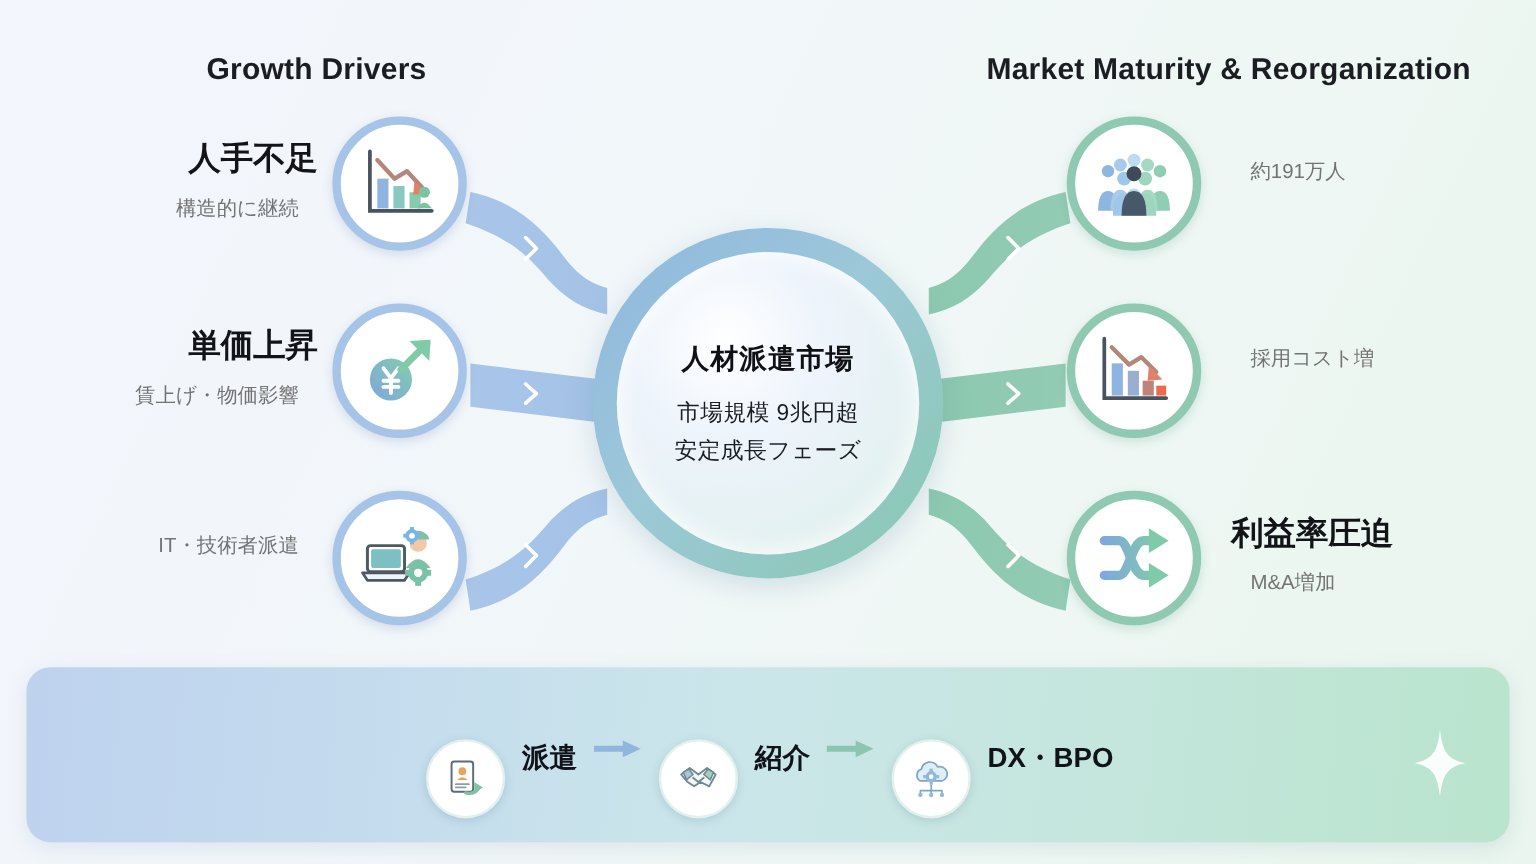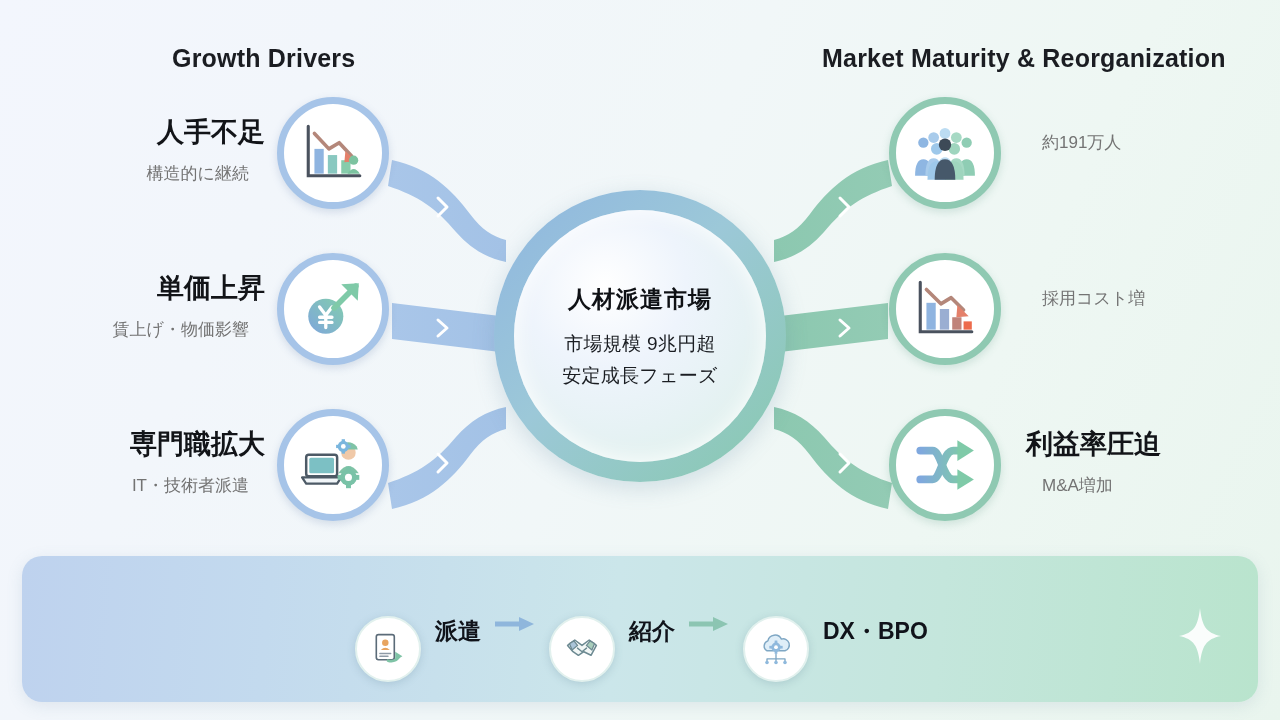--- a/index.html
+++ b/index.html
@@ -258,21 +258,20 @@
 
 <div class="node-label right-align" id="lbl-l1">
   <p class="nl-title">人手不足</p>
   <p class="nl-sub">構造的に継続</p>
 </div>
 <div class="node-label right-align" id="lbl-l2">
   <p class="nl-title">単価上昇</p>
   <p class="nl-sub">賃上げ・物価影響</p>
 </div>
 <div class="node-label right-align" id="lbl-l3">
-  <p class="nl-title">専門職拡大</p>
   <p class="nl-sub">IT・技術者派遣</p>
 </div>
 
 <div class="node green" id="node-r1">
   <span>
     <svg viewBox="0 0 64 64">
       <g>
         <circle cx="11" cy="22" r="5" fill="#8eb6e2"></circle>
           <path d="M3 54 q0 -16 8 -16 q8 0 8 16 z" fill="#8eb6e2"></path>
         <circle cx="53" cy="22" r="5" fill="#8fcdb4"></circle>

